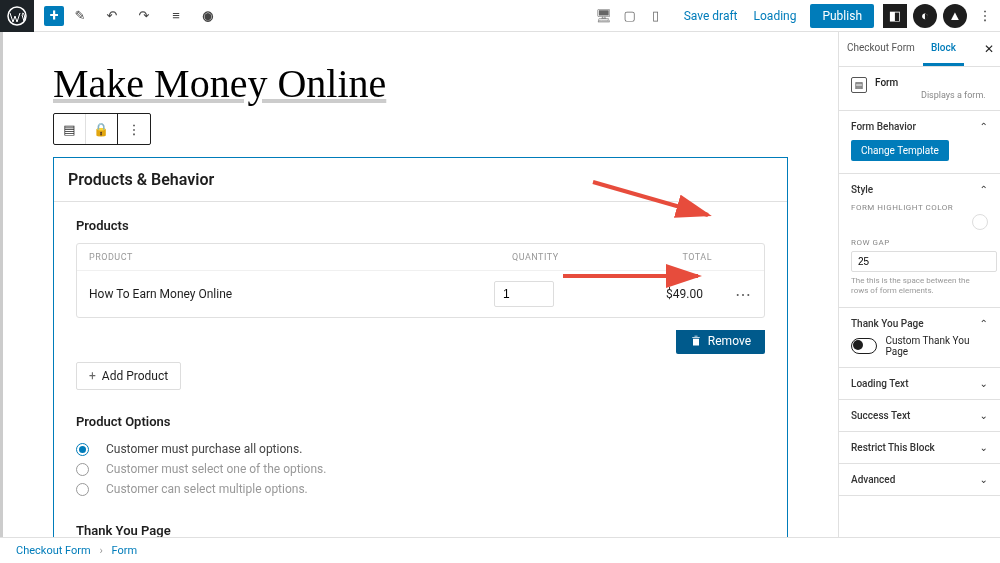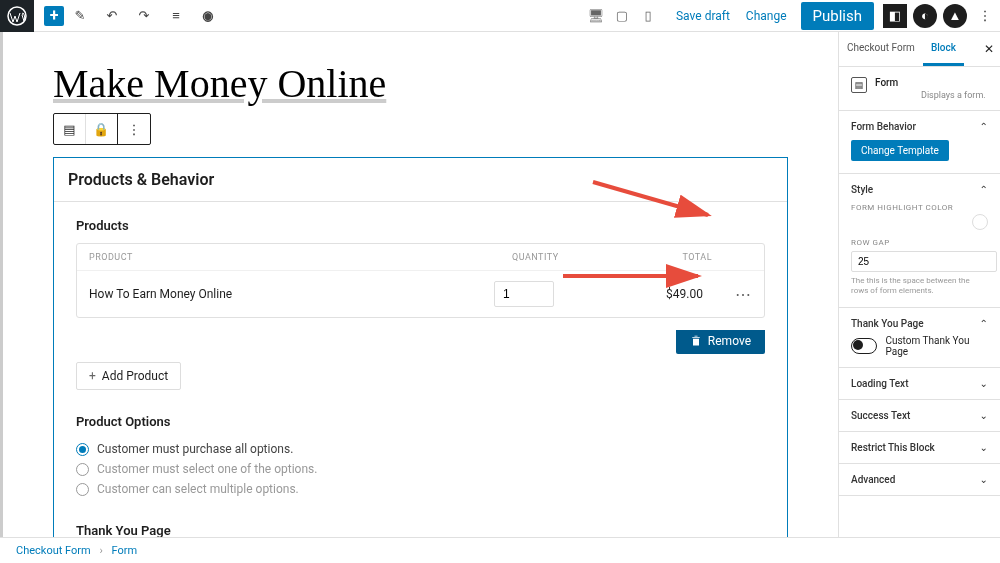--- a/index.html
+++ b/index.html
@@ -9,21 +9,21 @@
 .top-bar { display: flex; align-items: center; height: 32px; border-bottom: 1px solid #e0e0e0; background: #fff; }
 .wp-logo { width: 34px; height: 32px; background: #1d2327; display: flex; align-items: center; justify-content: center; }
 .wp-logo svg { width: 20px; height: 20px; fill: #fff; }
 .add-block { width: 20px; height: 20px; background: #007cba; display: flex; align-items: center; justify-content: center; margin-left: 10px; border-radius: 2px; cursor: pointer; }
 .add-block::before { content: "+"; color: #fff; font-size: 16px; font-weight: bold; }
 .tool-icon { width: 24px; height: 24px; display: flex; align-items: center; justify-content: center; margin: 0 4px; cursor: pointer; color: #444; }
 .spacer { flex: 1; }
 .device-icons { display: flex; align-items: center; gap: 6px; margin-right: 10px; }
 .device-icon { width: 20px; height: 20px; display: flex; align-items: center; justify-content: center; color: #666; }
 .save-draft, .preview { color: #007cba; font-size: 12px; padding: 0 8px; cursor: pointer; }
-.publish-btn { background: #007cba; color: #fff; padding: 5px 12px; font-size: 15px; border-radius: 2px; margin: 0 6px; cursor: pointer; }
+.publish-btn { background: #007cba; color: #fff; padding: 5px 12px; font-size: 12px; border-radius: 2px; margin: 0 6px; cursor: pointer; }
 .right-icon { width: 24px; height: 24px; display: flex; align-items: center; justify-content: center; margin: 0 3px; cursor: pointer; }
 .right-icon.active { background: #1e1e1e; color: #fff; }
 .right-icon.circle { border-radius: 50%; background: #1e1e1e; color: #fff; }
 
 
 .main-wrap { display: flex; height: 506px; }
 .editor-area { flex: 1; overflow-y: auto; padding: 20px 50px; background: #fff; border-left: 3px solid #ccc; margin-left: 0; position: relative; }
 .sidebar { width: 162px; border-left: 1px solid #e0e0e0; background: #fff; overflow-y: auto; flex-shrink: 0; }
 
 
@@ -49,21 +49,21 @@
 .price { text-align: right; }
 .row-menu { width: 40px; text-align: right; color: #666; cursor: pointer; font-size: 16px; letter-spacing: 1px; }
 
 .remove-btn { display: inline-flex; align-items: center; gap: 6px; background: #005a8c; color: #fff; padding: 6px 14px; font-size: 12px; border-radius: 2px; cursor: pointer; float: right; margin-top: -2px; margin-bottom: 8px; }
 .remove-btn svg { width: 12px; height: 12px; fill: #fff; }
 
 .add-product-btn { display: inline-flex; align-items: center; gap: 6px; border: 1px solid #ddd; padding: 6px 12px; font-size: 12px; border-radius: 2px; cursor: pointer; }
 .add-product-btn::before { content: "+"; color: #666; }
 
 .options-section { margin-top: 24px; }
-.radio-row { display: flex; align-items: center; gap: 8px; padding: 3px 0; font-size: 12px; color: #444; }
+.radio-row { display: flex; align-items: center; gap: 17px; padding: 3px 0; font-size: 12px; color: #444; }
 .radio-row.muted { color: #999; }
 .radio { width: 13px; height: 13px; border: 1.5px solid #999; border-radius: 50%; position: relative; }
 .radio.selected { border-color: #007cba; }
 .radio.selected::after { content: ""; position: absolute; inset: 2px; background: #007cba; border-radius: 50%; }
 
 .toggle { width: 28px; height: 16px; border: 1.5px solid #1e1e1e; border-radius: 10px; position: relative; display: inline-block; }
 .toggle::after { content: ""; position: absolute; left: 1px; top: 1px; width: 10px; height: 10px; background: #1e1e1e; border-radius: 50%; }
 
 
 .arrow { position: absolute; pointer-events: none; }
@@ -113,21 +113,21 @@
   <div class="tool-icon">↷</div>
   <div class="tool-icon">≡</div>
   <div class="tool-icon" style="font-weight:bold;">◉</div>
   <div class="spacer"></div>
   <div class="device-icons">
     <div class="device-icon">🖥</div>
     <div class="device-icon">▢</div>
     <div class="device-icon">▯</div>
   </div>
   <span class="save-draft">Save draft</span>
-  <span class="preview">Change</span>
+  <span class="preview">Loading</span>
   <span class="publish-btn">Publish</span>
   <div class="right-icon active">◧</div>
   <div class="right-icon circle">◐</div>
   <div class="right-icon circle">▲</div>
   <div class="right-icon">⋮</div>
 </div>
 
 <div class="scroll-track"></div>
 
 <div class="main-wrap">

